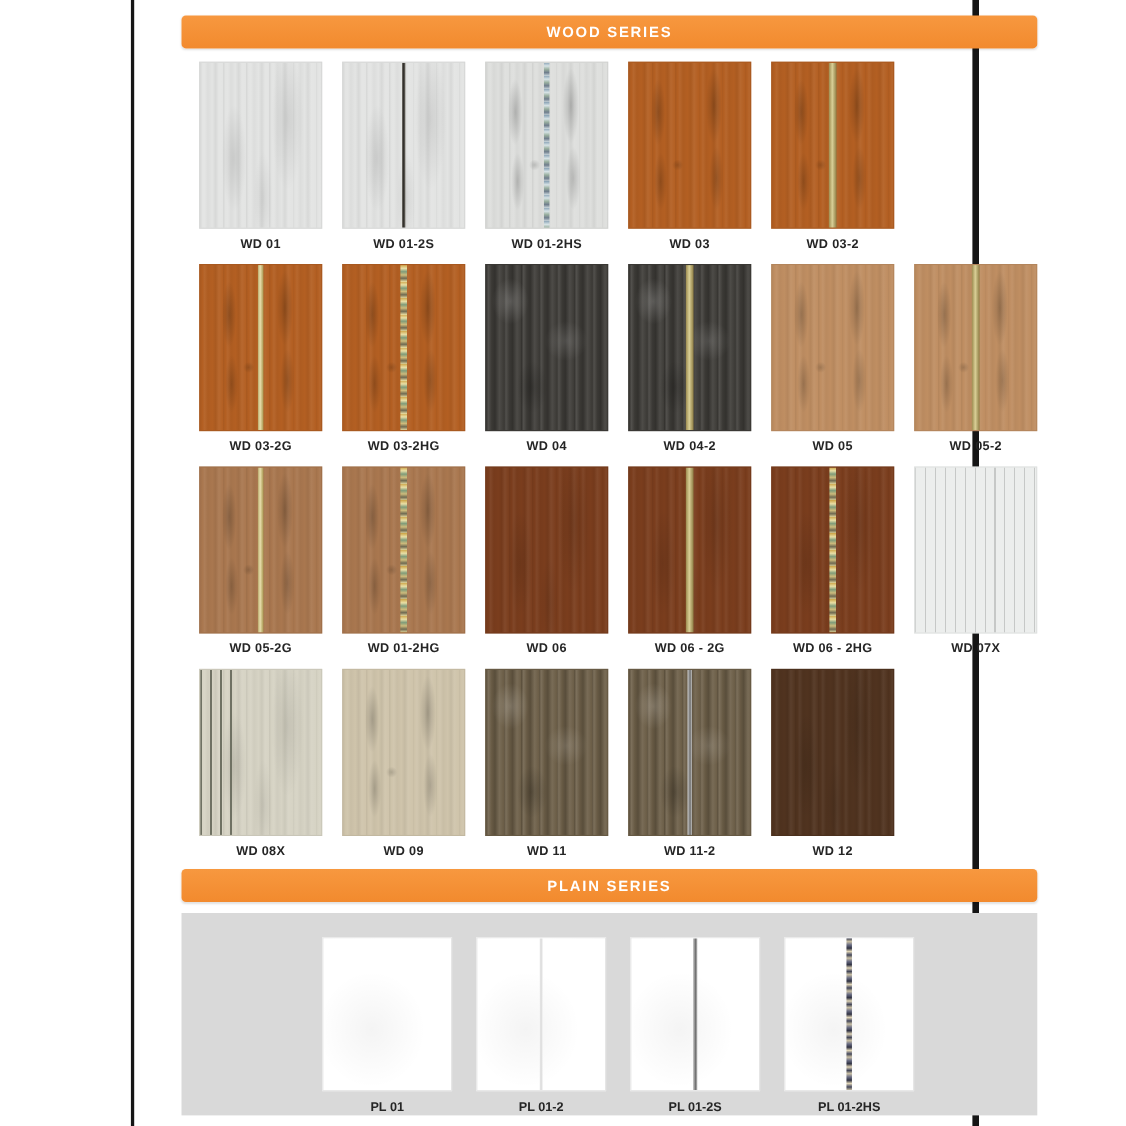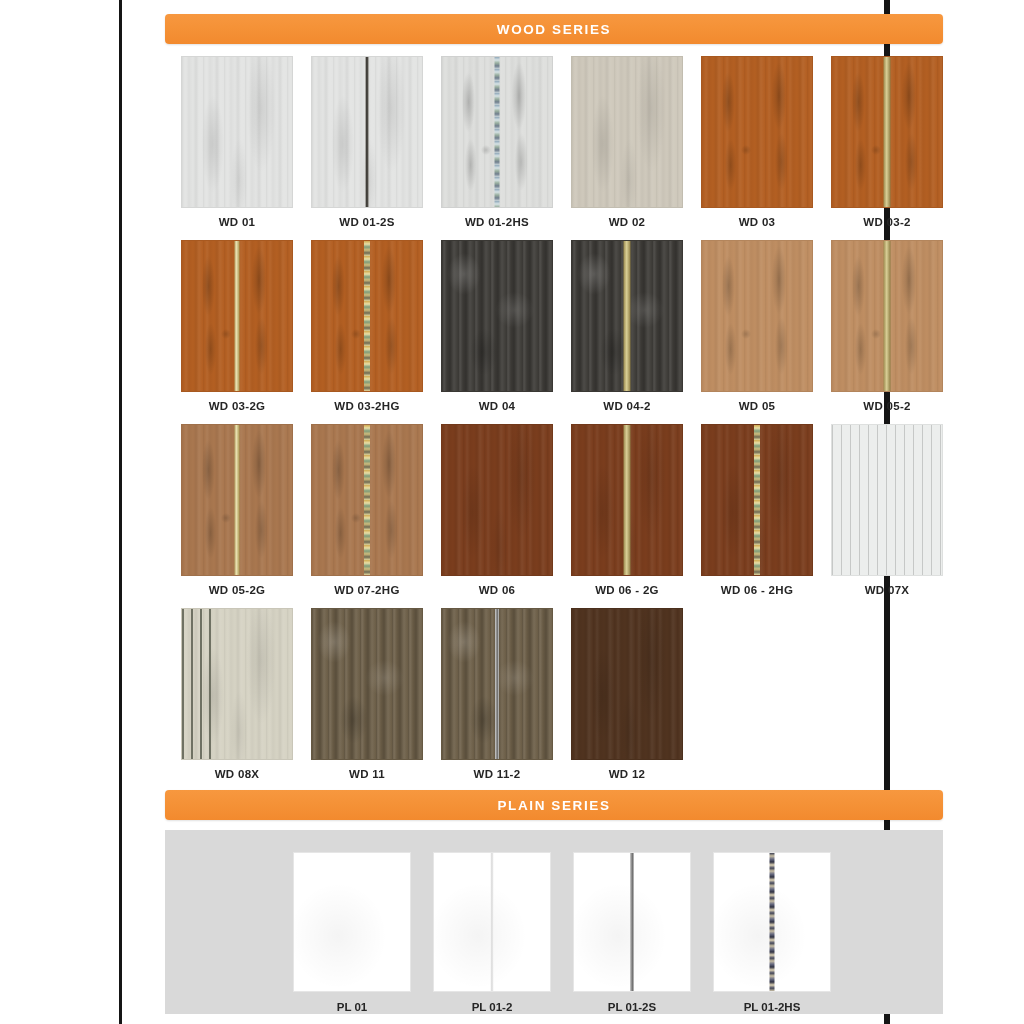--- a/index.html
+++ b/index.html
@@ -167,26 +167,20 @@
             <div class="label">WD 01-2S</div>
           </div>
           <div class="cell">
             <div class="swatch" style="background-color: rgb(222, 223, 221);">
               <div class="grain oaky"></div>
               <div class="stripe holo-cool"></div>
             </div>
             <div class="label">WD 01-2HS</div>
           </div>
           <div class="cell">
-            <div class="swatch" style="background-color: rgb(207, 201, 188);">
-              <div class="grain"></div>
-            </div>
-            <div class="label">WD 02</div>
-          </div>
-          <div class="cell">
             <div class="swatch" style="background-color: rgb(179, 95, 34);">
               <div class="grain oaky"></div>
             </div>
             <div class="label">WD 03</div>
           </div>
           <div class="cell">
             <div class="swatch" style="background-color: rgb(179, 95, 34);">
               <div class="grain oaky"></div>
               <div class="stripe brass"></div>
             </div>
@@ -241,21 +235,21 @@
               <div class="grain oaky"></div>
               <div class="stripe gold"></div>
             </div>
             <div class="label">WD 05-2G</div>
           </div>
           <div class="cell">
             <div class="swatch" style="background-color: rgb(169, 119, 79);">
               <div class="grain oaky"></div>
               <div class="stripe holo"></div>
             </div>
-            <div class="label">WD 07-2HG</div>
+            <div class="label">WD 01-2HG</div>
           </div>
           <div class="cell">
             <div class="swatch" style="background-color: rgb(122, 61, 29);">
               <div class="grain"></div>
             </div>
             <div class="label">WD 06</div>
           </div>
           <div class="cell">
             <div class="swatch" style="background-color: rgb(122, 61, 29);">
               <div class="grain"></div>
@@ -277,20 +271,26 @@
             <div class="label">WD 07X</div>
           </div>
         </div>
         <div class="grid row">
           <div class="cell">
             <div class="swatch" style="background-color: rgb(214, 211, 196);">
               <div class="grain"></div>
               <div class="edge-flutes"></div>
             </div>
             <div class="label">WD 08X</div>
+          </div>
+          <div class="cell">
+            <div class="swatch" style="background-color: rgb(207, 196, 171);">
+              <div class="grain oaky"></div>
+            </div>
+            <div class="label">WD 09</div>
           </div>
           <div class="cell">
             <div class="swatch" style="background-color: rgb(109, 95, 72);">
               <div class="grain rustic"></div>
             </div>
             <div class="label">WD 11</div>
           </div>
           <div class="cell">
             <div class="swatch" style="background-color: rgb(109, 95, 72);">
               <div class="grain rustic"></div>

